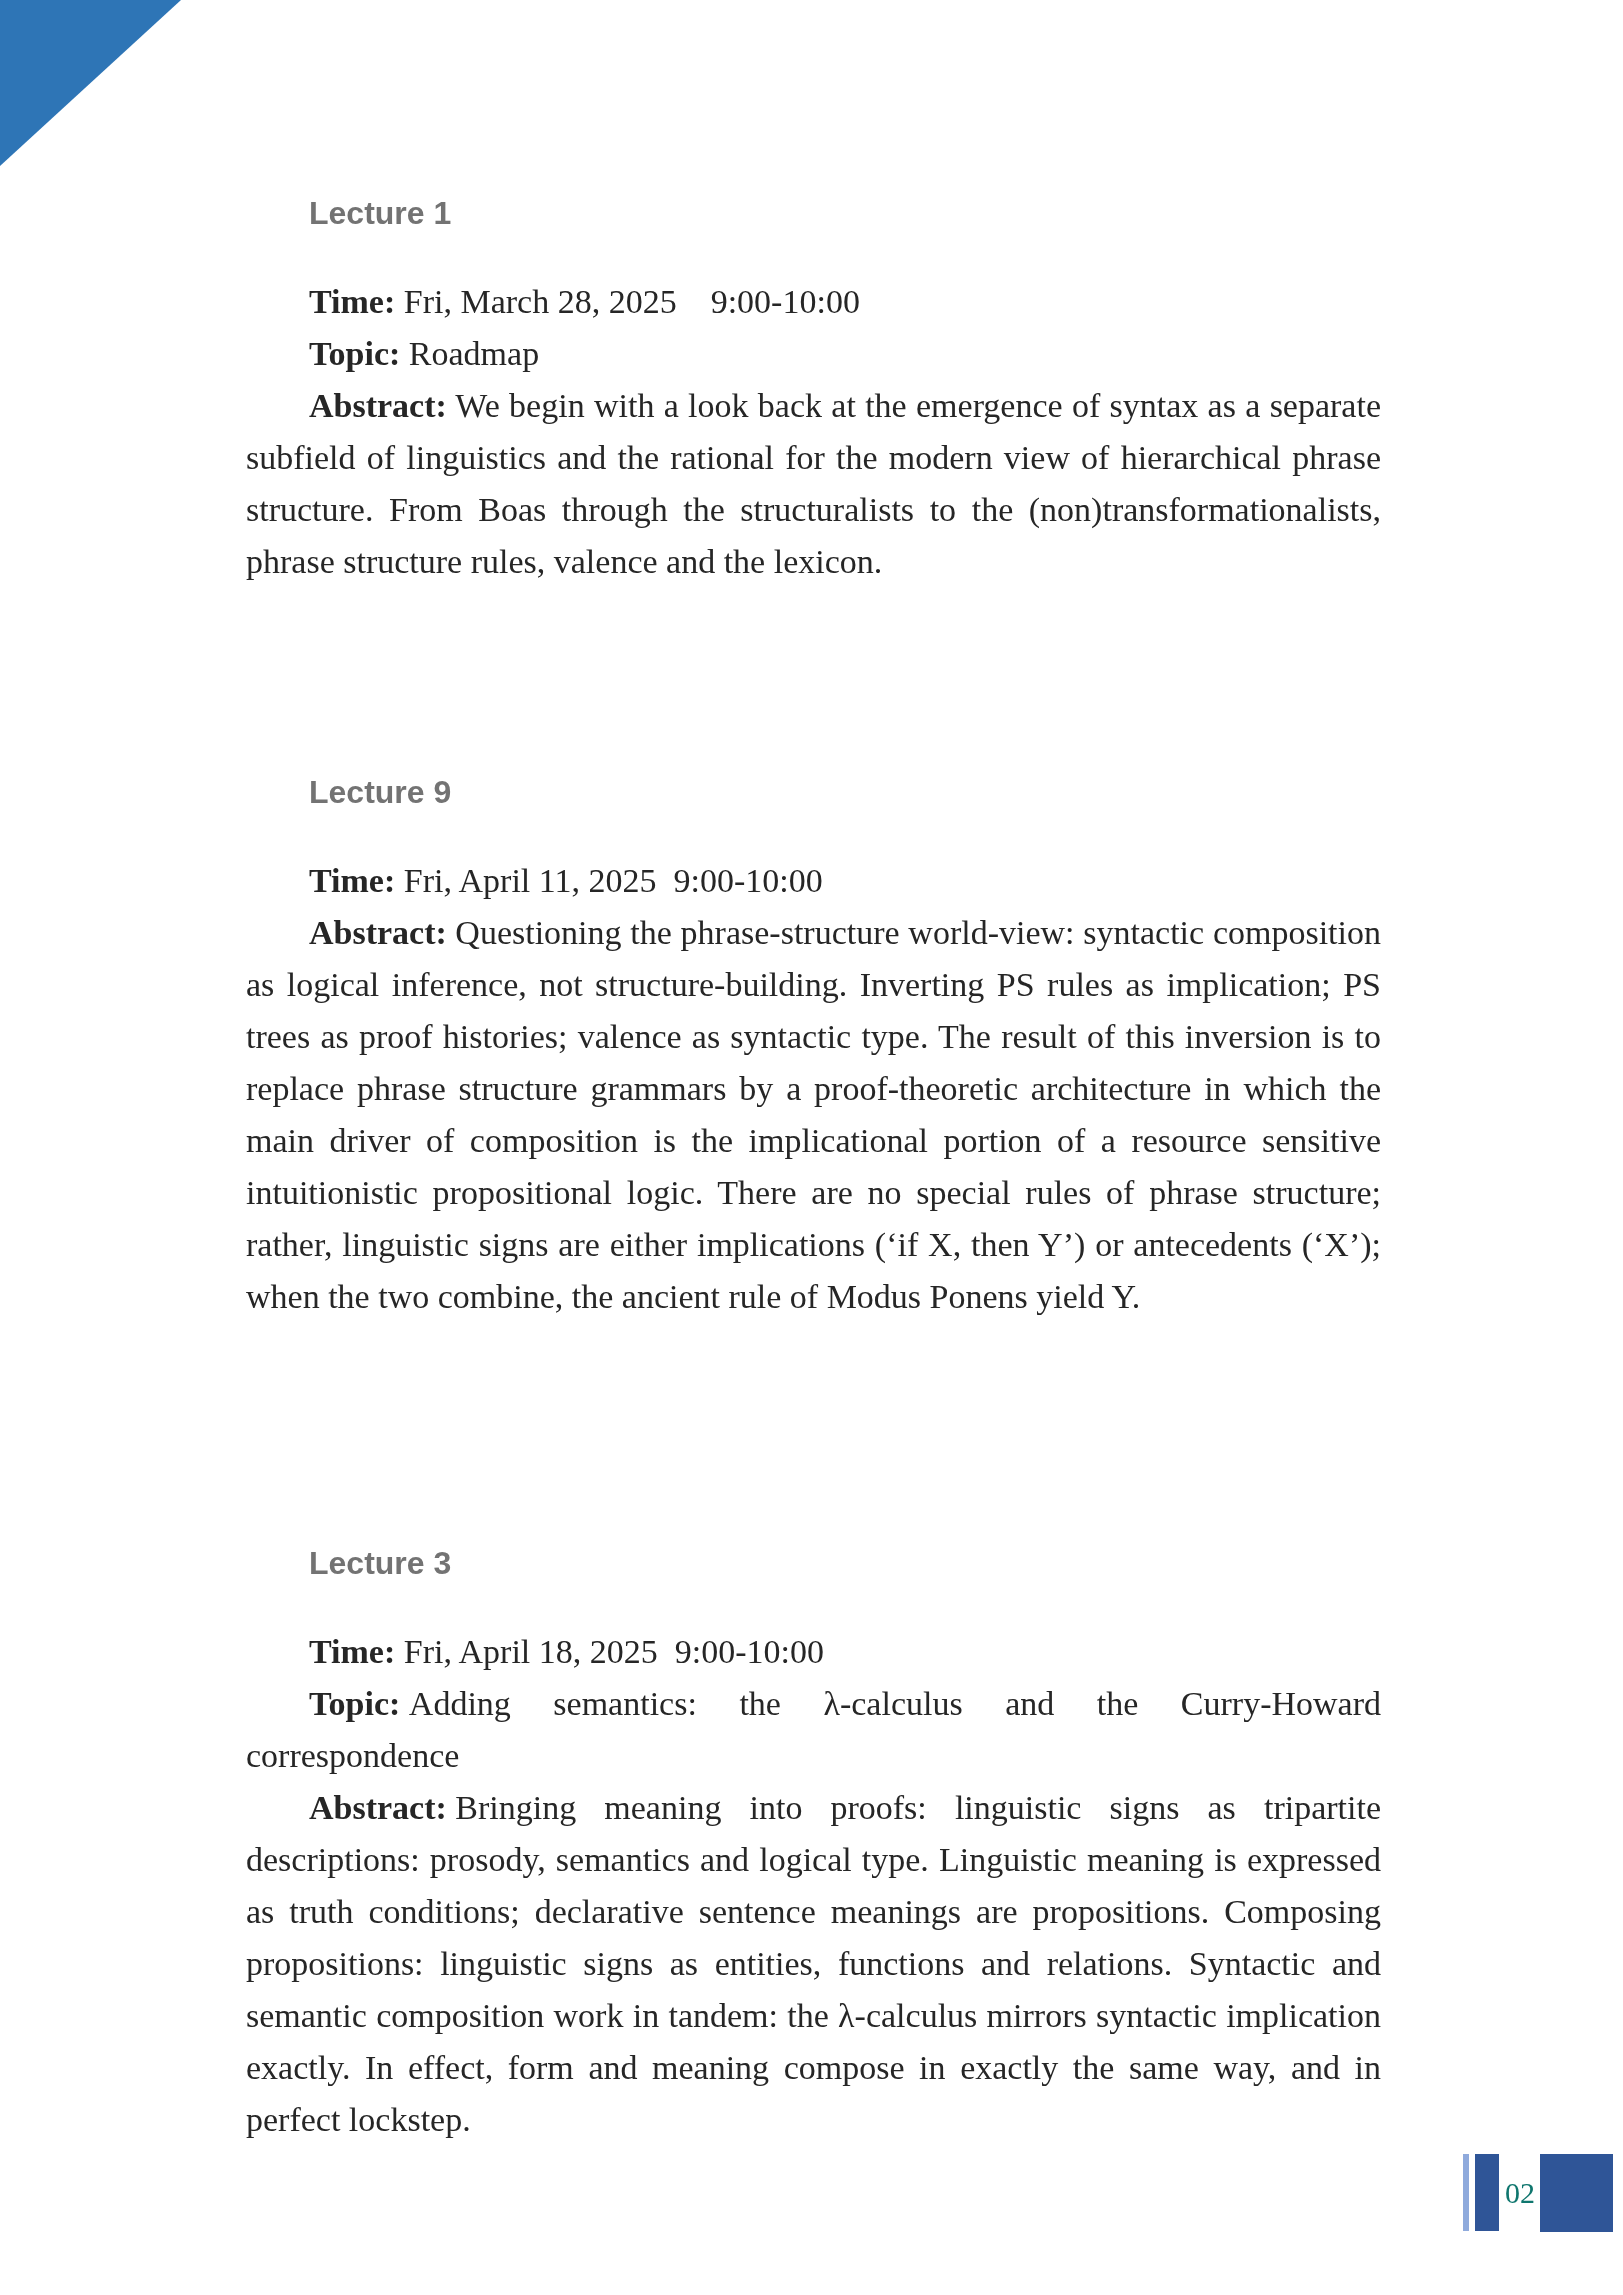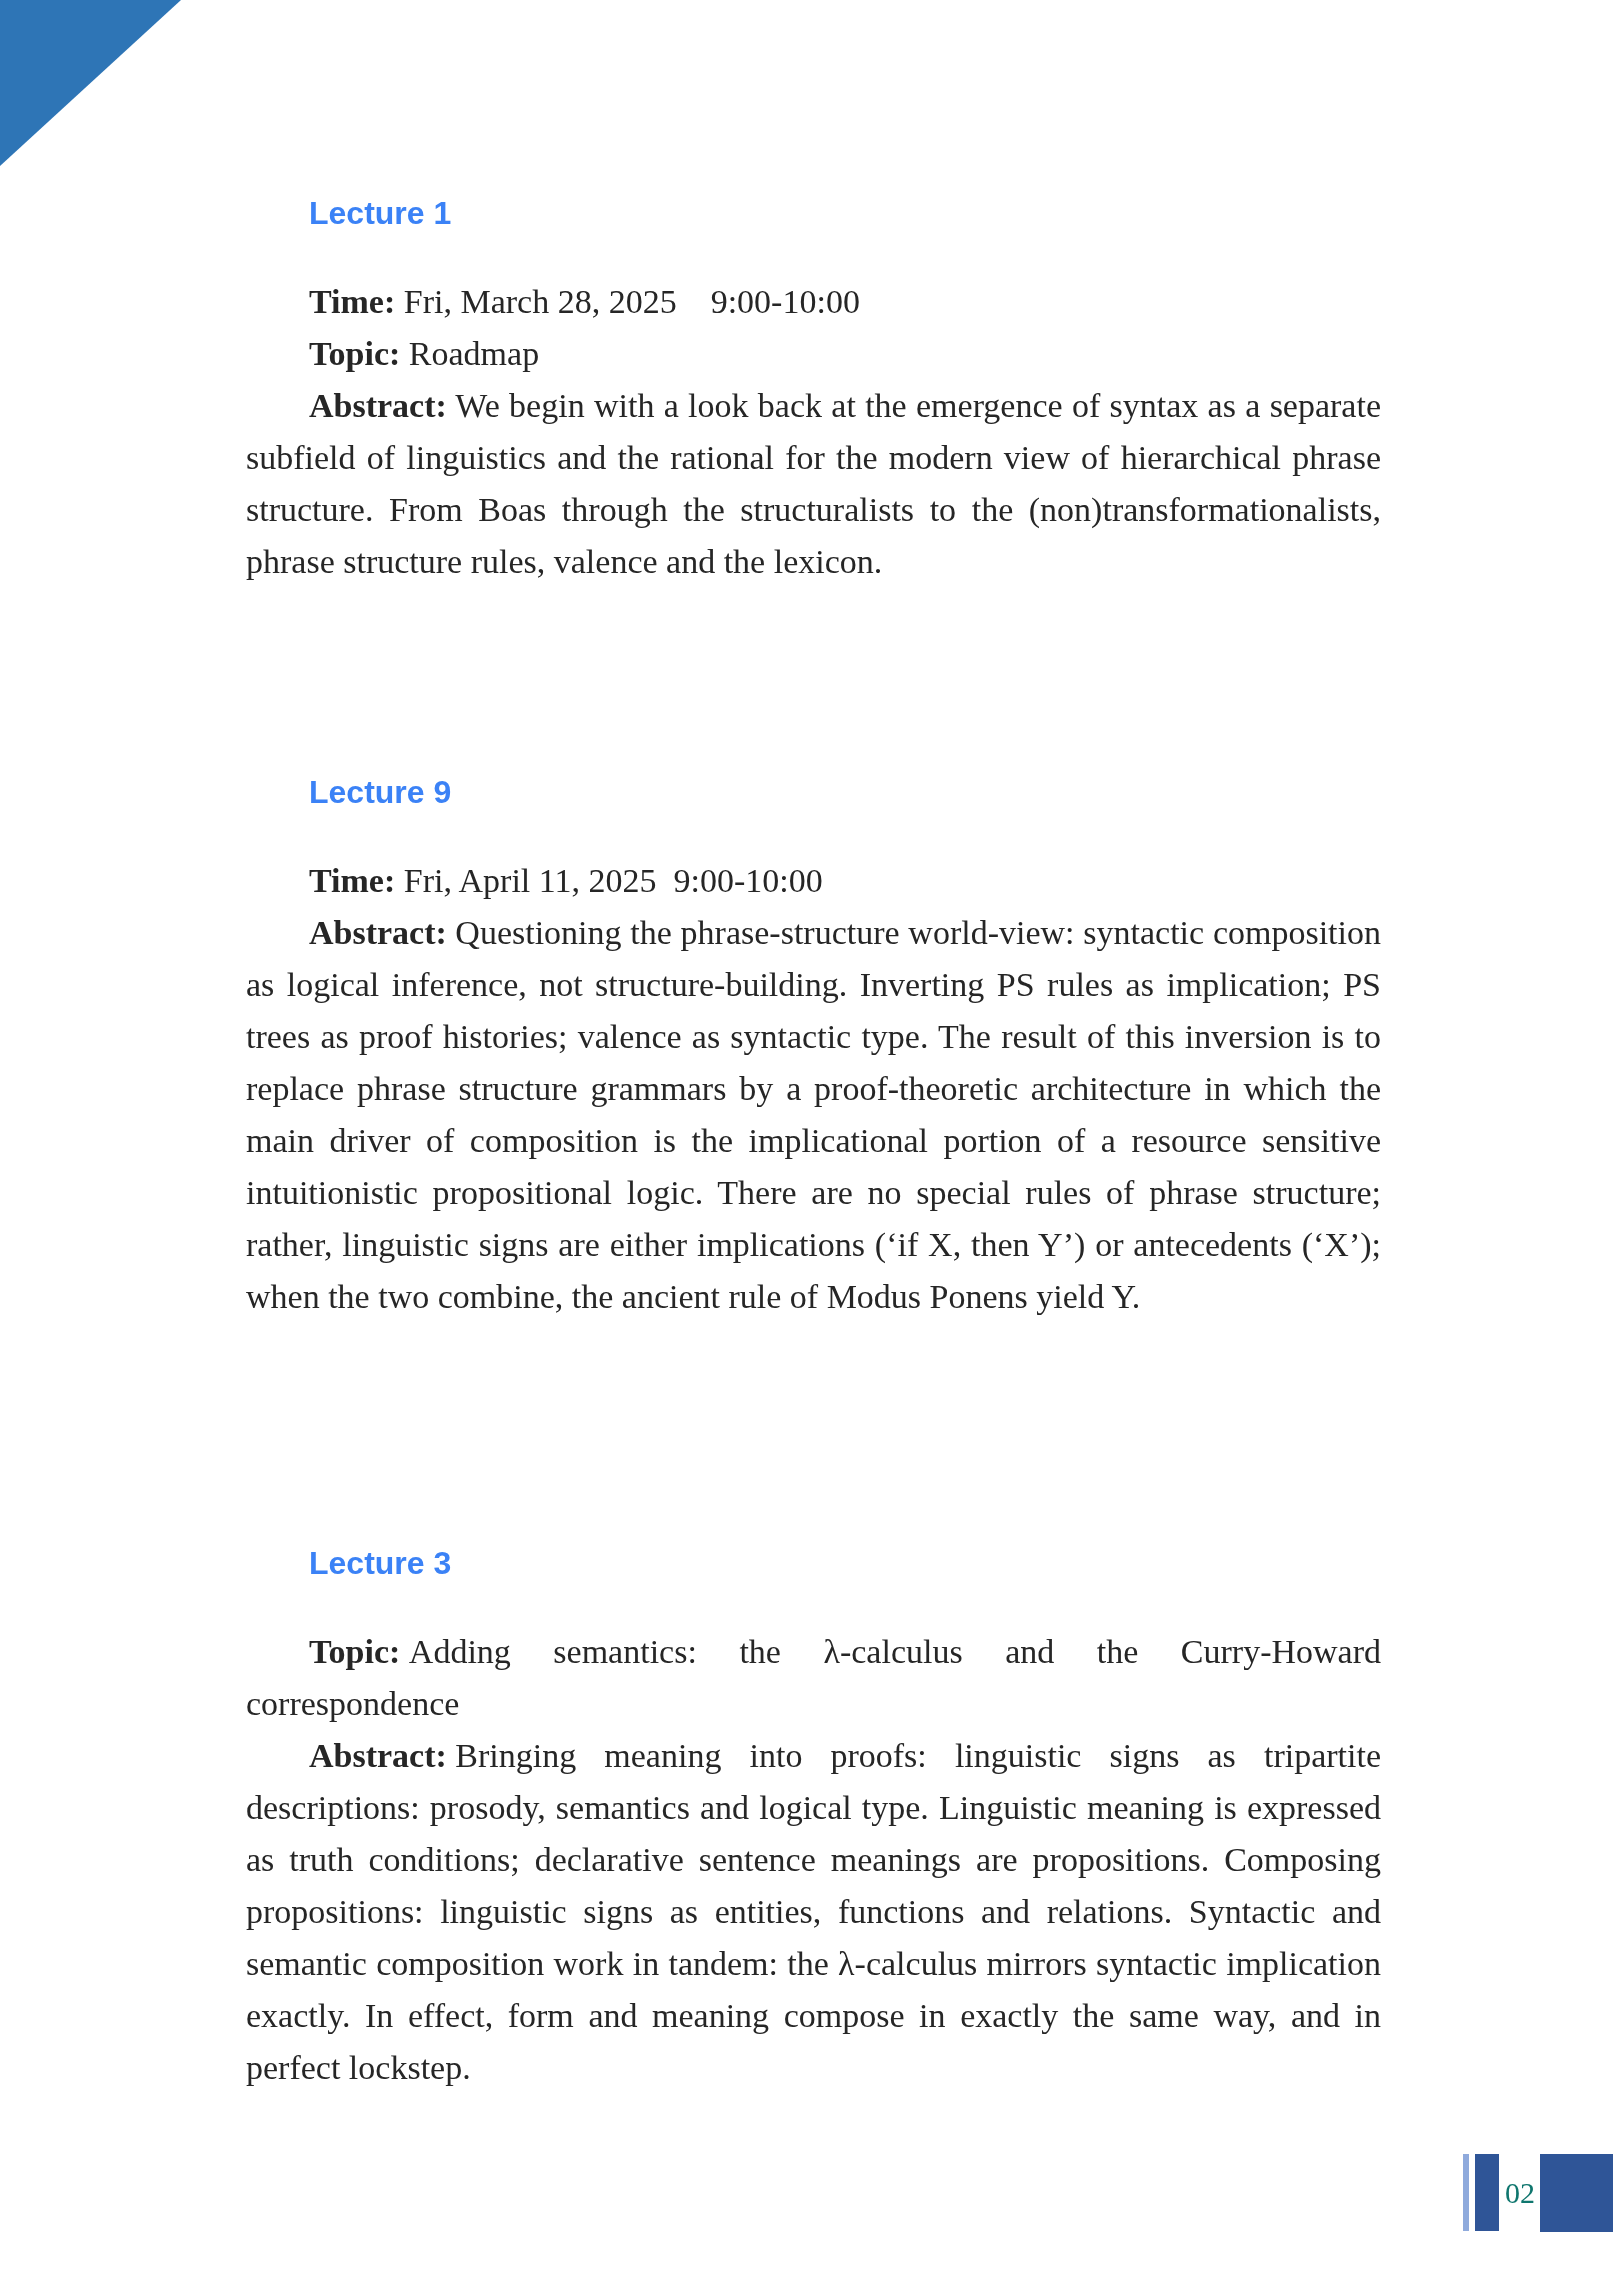--- a/index.html
+++ b/index.html
@@ -22,21 +22,21 @@
   .lecture {
     position:absolute;
     left:246px; width:1135px;
   }
   .lecture-title {
     margin:0 0 44px 63px;
     font-family:"Liberation Sans", sans-serif;
     font-weight:700;
     font-size:32px;
     line-height:38px;
-    color:#3b82f6;
+    color:#737373;
   }
   .line, .para {
     margin:0;
     font-size:34px;
     line-height:52px;
     text-indent:63px;
   }
   .para {
     text-align:justify;
   }
@@ -76,20 +76,21 @@
   </section>
 
   <section class="lecture" style="top:773px">
     <h2 class="lecture-title">Lecture 9</h2>
     <p class="line"><span class="lbl">Time:</span><span class="pre">Fri, April 11, 2025  9:00-10:00</span></p>
     <p class="para"><span class="lbl">Abstract:</span><span>Questioning the phrase-structure world-view: syntactic composition as logical inference, not structure-building. Inverting PS rules as implication; PS trees as proof histories; valence as syntactic type. The result of this inversion is to replace phrase structure grammars by a proof-theoretic architecture in which the main driver of composition is the implicational portion of a resource sensitive intuitionistic propositional logic. There are no special rules of phrase structure; rather, linguistic signs are either implications (‘if X, then Y’) or antecedents (‘X’); when the two combine, the ancient rule of Modus Ponens yield Y.</span></p>
   </section>
 
   <section class="lecture" style="top:1544px">
     <h2 class="lecture-title">Lecture 3</h2>
+    <p class="line"><span class="lbl">Time:</span><span class="pre">Fri, April 18, 2025  9:00-10:00</span></p>
     <p class="para"><span class="lbl">Topic:</span><span>Adding semantics: the λ-calculus and the Curry-Howard correspondence</span></p>
     <p class="para"><span class="lbl">Abstract:</span><span>Bringing meaning into proofs: linguistic signs as tripartite descriptions: prosody, semantics and logical type. Linguistic meaning is expressed as truth conditions; declarative sentence meanings are propositions. Composing propositions: linguistic signs as entities, functions and relations. Syntactic and semantic composition work in tandem: the λ-calculus mirrors syntactic implication exactly. In effect, form and meaning compose in exactly the same way, and in perfect lockstep.</span></p>
   </section>
 
   <div class="footer-thin-bar"></div>
   <div class="footer-thick-bar"></div>
   <div class="page-number">02</div>
   <div class="footer-rect"></div>
 
 </div>

